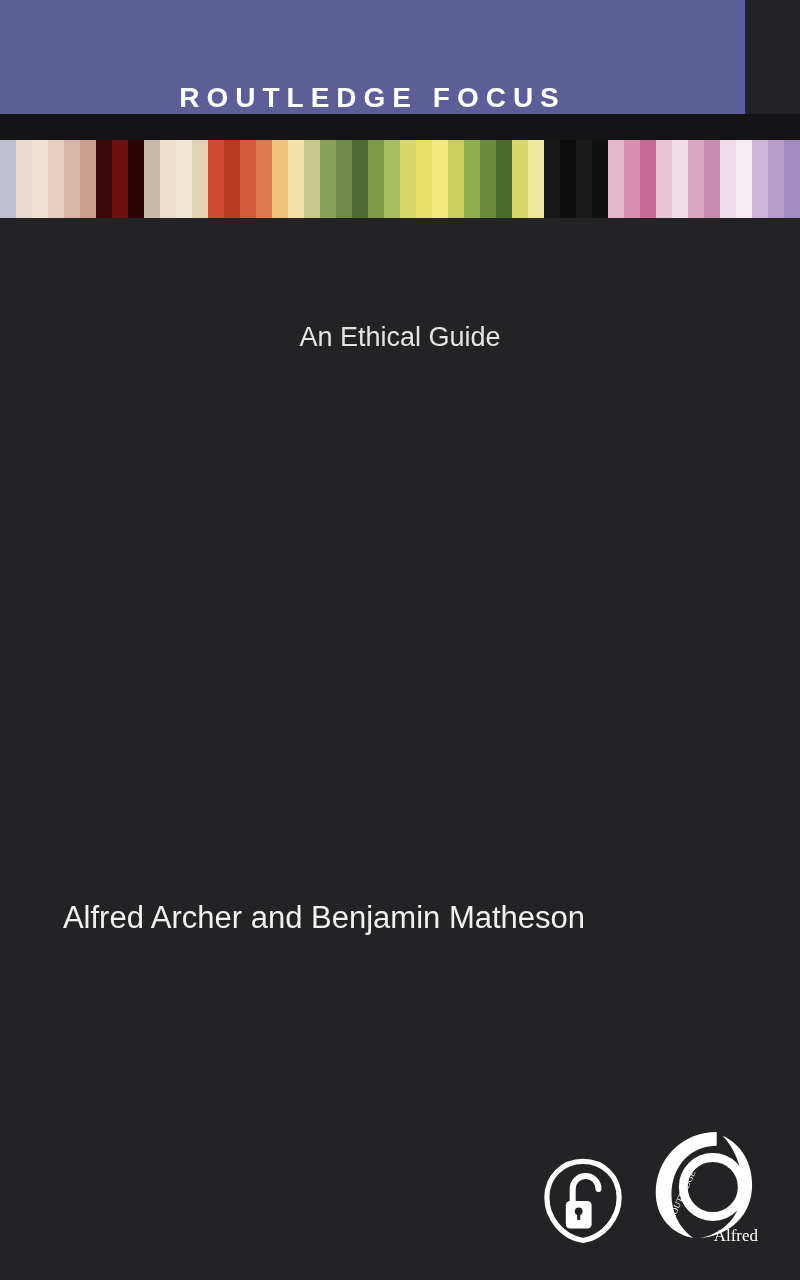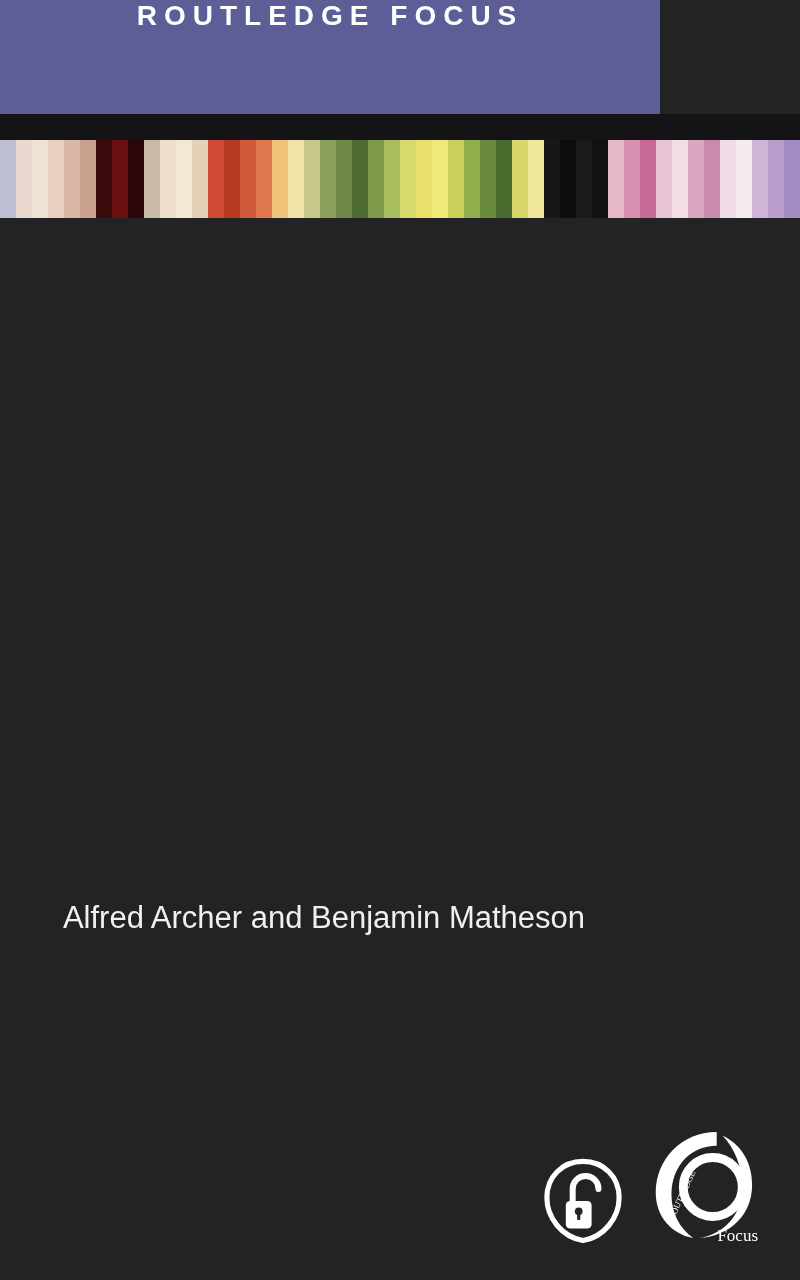--- a/index.html
+++ b/index.html
@@ -17,25 +17,25 @@
     position: relative;
     width: 800px;
     height: 1280px;
     background: #232326;
     overflow: hidden;
   }
   
   .series-band {
     position: absolute;
     top: 0; left: 0;
-    width: 660px;
+    width: 745px;
     height: 114px;
     background: #5d5d98;
     display: flex;
-    align-items: flex-start;
+    align-items: flex-end;
     justify-content: center;
   }
   .series-label {
     color: #ffffff;
     font-size: 28px;
     font-weight: bold;
     letter-spacing: 7px;
     font-family: "Liberation Sans", sans-serif;
   }
   
@@ -190,20 +190,21 @@
       <div class="stripe" style="background: rgb(239, 220, 232); width: 16px;"></div>
       <div class="stripe" style="background: rgb(245, 236, 242); width: 16px;"></div>
       <div class="stripe" style="background: rgb(207, 182, 216); width: 16px;"></div>
       <div class="stripe" style="background: rgb(184, 156, 204); width: 16px;"></div>
       <div class="stripe" style="background: rgb(160, 140, 192); width: 16px;"></div>
     </div>
 
   <div class="body-area">
 
     <div class="title-block">
+      <div class="subtitle">An Ethical Guide</div>
     </div>
 
     <div class="authors">Alfred Archer and Benjamin Matheson</div>
 
     <div class="logo-zone">
 
       <div class="oa-logo">
         <svg viewBox="0 0 100 100" width="86" height="86" aria-hidden="true">
           <path d="M50 4 C26 4 8 22 8 46 C8 70 26 92 50 96 C74 92 92 70 92 46 C92 22 74 4 50 4 Z" fill="none" stroke="#ffffff" stroke-width="6"></path>
           <path d="M38 50 L38 36 C38 27 45 21 53 21 C61 21 68 27 68 36" fill="none" stroke="#ffffff" stroke-width="7" stroke-linecap="round"></path>
@@ -213,18 +214,18 @@
         </svg>
       </div>
 
       <div class="routledge-logo">
         <svg viewBox="0 0 120 120" width="118" height="118" aria-hidden="true">
           <path d="M78 6 C42 6 16 34 16 68 C16 92 32 110 54 114 C40 104 32 88 32 70 C32 40 52 20 78 20 Z" fill="#ffffff"></path>
           <path d="M84 10 C96 22 104 42 104 62 C104 90 86 110 60 114 C92 112 114 90 114 60 C114 36 102 18 84 10 Z" fill="#ffffff"></path>
           <circle cx="74" cy="62" r="30" fill="none" stroke="#ffffff" stroke-width="9"></circle>
           <text x="34" y="96" fill="#ffffff" font-size="9" font-family="Liberation Serif, serif" transform="rotate(-65 34 96)">ROUTLEDGE</text>
         </svg>
-        <div class="routledge-focus-word">Focus</div>
+        <div class="routledge-focus-word">Alfred</div>
       </div>
 
     </div>
   </div>
 </div>
 
 </body></html>

